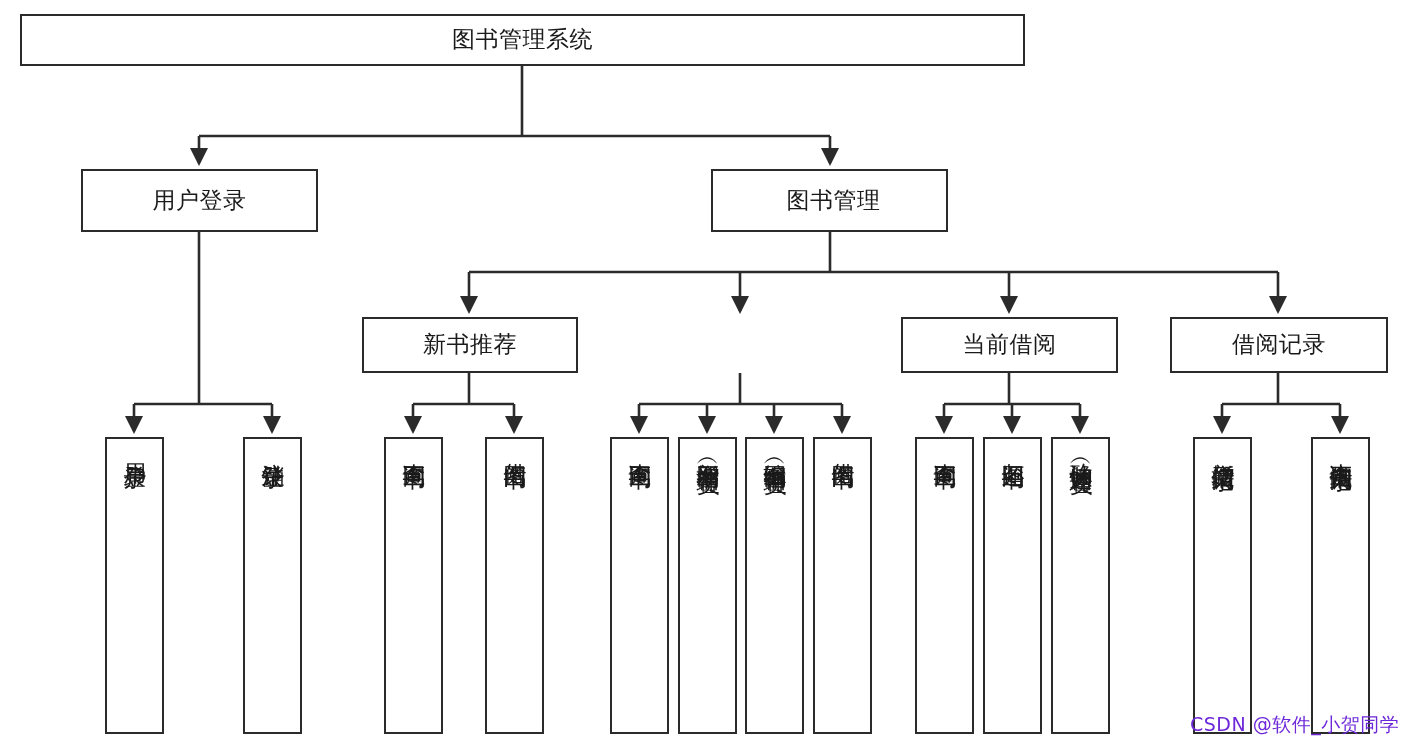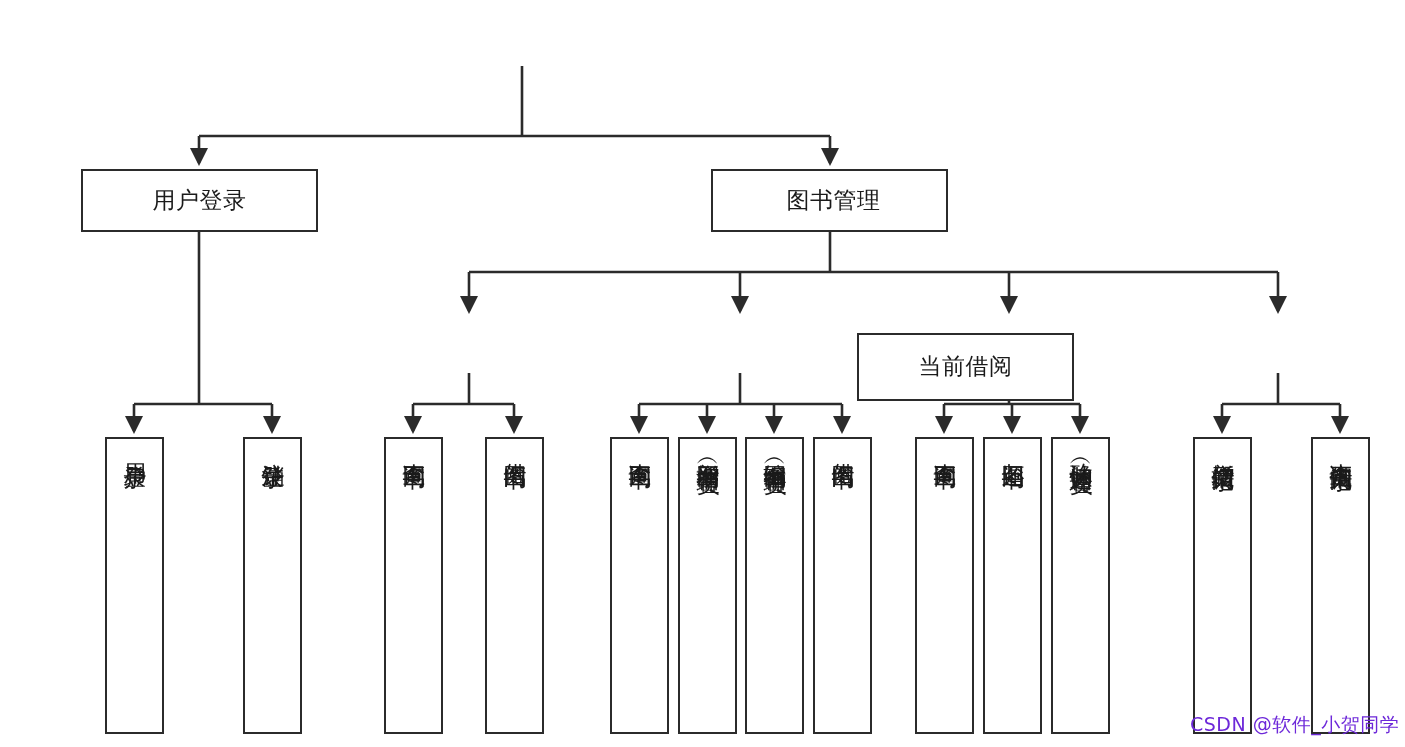--- a/index.html
+++ b/index.html
@@ -124,35 +124,44 @@
       <path d="M 1012 404 L 1012 431" marker-end="url(#arrow)"></path>
       <path d="M 1080 404 L 1080 431" marker-end="url(#arrow)"></path>
 
       <path d="M 1278 373 L 1278 404"></path>
       <path d="M 1222 404 L 1340 404"></path>
       <path d="M 1222 404 L 1222 431" marker-end="url(#arrow)"></path>
       <path d="M 1340 404 L 1340 431" marker-end="url(#arrow)"></path>
     </g>
   </svg>
 
+  <div class="node h root" style="left:20px; top:14px; width:1005px; height:52px;">
+    <span class="node-label">图书管理系统</span>
+  </div>
 
   <div class="node h" style="left:81px; top:169px; width:237px; height:63px;">
     <span class="node-label">用户登录</span>
   </div>
 
   <div class="node h" style="left:711px; top:169px; width:237px; height:63px;padding-left:8px;">
     <span class="node-label">图书管理</span>
   </div>
 
-
-
-  <div class="node h" style="left:857px; top:317px; width:217px; height:68px;margin-top:16px;">
+  <div class="node h" style="left:362px; top:317px; width:216px; height:56px;">
+    <span class="node-label">新书推荐</span>
+  </div>
+
+
+  <div class="node h" style="left:901px; top:317px; width:217px; height:56px;">
     <span class="node-label">当前借阅</span>
   </div>
 
+  <div class="node h" style="left:1170px; top:317px; width:218px; height:56px;">
+    <span class="node-label">借阅记录</span>
+  </div>
 
   <div class="node v" style="left:105px; top:437px; width:59px; height:297px;">
     <span class="node-label">用户登录</span>
   </div>
 
   <div class="node v" style="left:243px; top:437px; width:59px; height:297px;">
     <span class="node-label">注销登录</span>
   </div>
 
   <div class="node v" style="left:384px; top:437px; width:59px; height:297px;">

